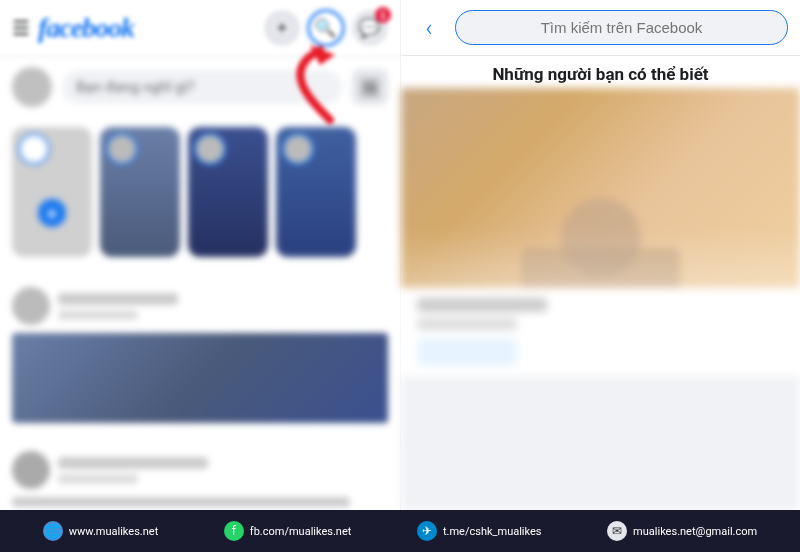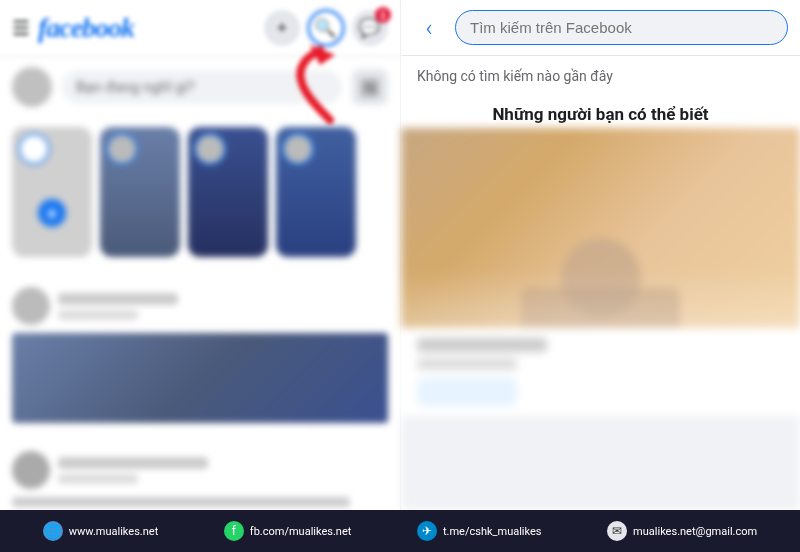--- a/index.html
+++ b/index.html
@@ -270,20 +270,21 @@
 
     .search-input-box {
       flex: 1;
       background: #f0f2f5;
       border: 1.5px solid #1877f2;
       border-radius: 20px;
       padding: 8px 14px;
       font-size: 15px;
       color: #4d7c0f;
       outline: none;
+      text-align: center;
     }
 
     .no-recent {
       padding: 12px 16px;
       font-size: 14px;
       color: #65676b;
     }
 
     .people-you-know {
       padding: 8px 16px 4px;
@@ -468,21 +469,20 @@
 
   <div class="right-panel">
 
     <div class="right-header">
       <div class="back-btn">
         <span style="font-size:24px; color:#1877f2; font-weight:300;">‹</span>
       </div>
       <input class="search-input-box" type="text" placeholder="Tìm kiếm trên Facebook" style="">
     </div>
 
-    <div class="no-recent">Không có tìm kiếm nào gần đây</div>
 
     <div class="people-you-know">Những người bạn có thể biết</div>
 
     <div class="person-blurred">
       <div class="big-person-photo">
 
         <div style="position:absolute; bottom:10px; left:50%; transform:translateX(-50%); width:80px; height:80px; border-radius:50%; background: rgba(200,170,140,0.8);"></div>
         <div style="position:absolute; bottom:0; left:30%; width:40%; height:40px; background: rgba(180,150,120,0.5); border-radius:8px 8px 0 0;"></div>
       </div>
       <div class="person-card">

